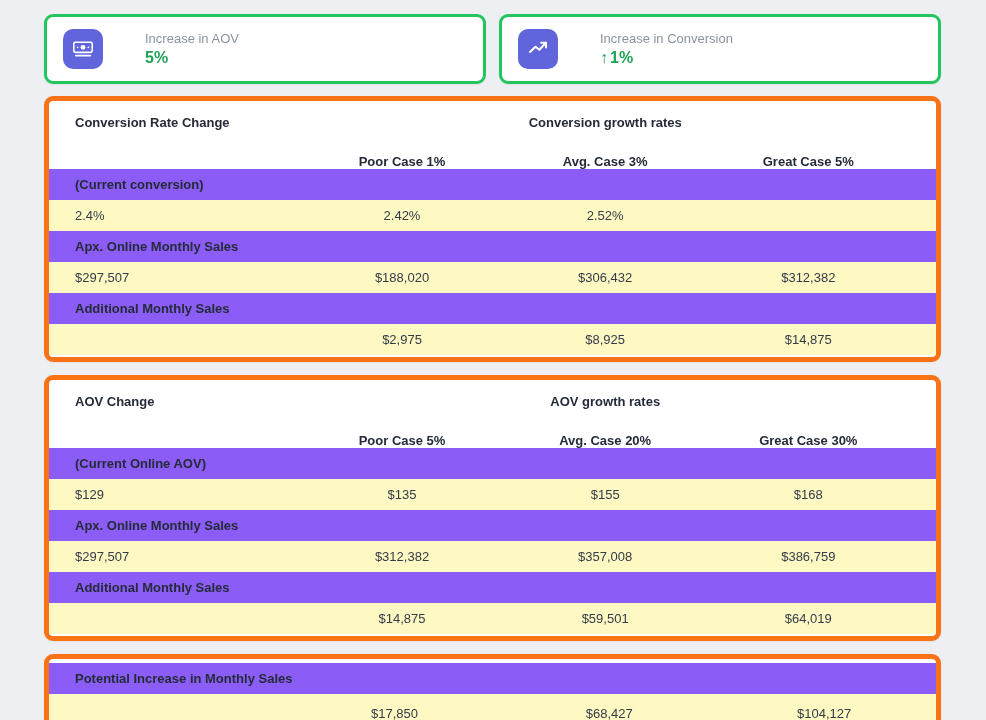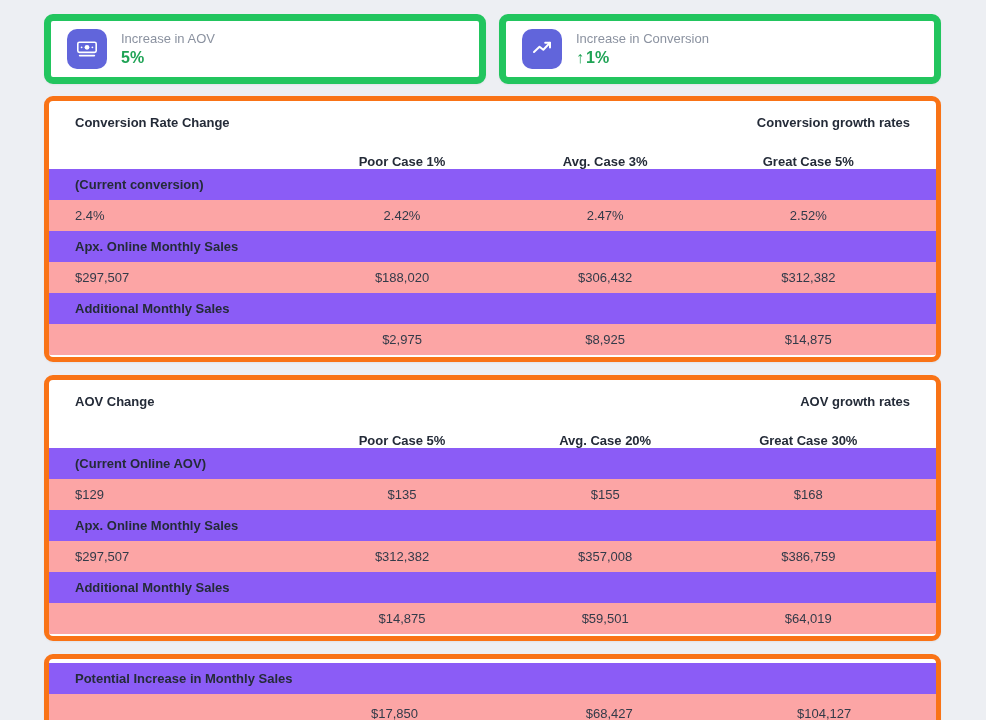--- a/index.html
+++ b/index.html
@@ -9,27 +9,28 @@
     font-family: "Liberation Sans", sans-serif;
     color: #2b3342;
   }
   .page { padding: 14px 45px 0 44px; }
 
   
   .stat-row { display: flex; gap: 13px; margin-bottom: 12px; }
   .stat-card {
     flex: 1;
     background: #ffffff;
-    border: 7px solid #22c55e;
+    border: 3px solid #22c55e;
     border-radius: 9px;
     box-shadow: 0 1px 2px rgba(16,24,40,.05);
     height: 70px;
     display: flex;
     align-items: center;
     padding: 0 16px;
+    gap: 28px;
   }
   .stat-icon {
     width: 40px; height: 40px;
     background: #6165db;
     border-radius: 10px;
     display: flex; align-items: center; justify-content: center;
     margin-right: 14px;
     flex: 0 0 auto;
   }
   .stat-label { font-size: 13px; color: #8b92a0; margin-bottom: 3px; }
@@ -42,27 +43,27 @@
     border: 5px solid #f97316;
     border-radius: 9px;
     box-shadow: 0 1px 2px rgba(16,24,40,.05);
     overflow: hidden;
     padding: 4px 0 2px 0;
     margin-bottom: 13px;
   }
   .row { display: flex; align-items: center; padding: 0 26px; }
   .c1 { width: 27%; text-align: left; font-size: 13px; }
   .c  { width: 24.33%; text-align: center; font-size: 13px; }
-  .cgroup { width: 73%; text-align: right; font-size: 13px; }
+  .cgroup { width: 73%; text-align: center; font-size: 13px; }
   .bold { font-weight: 700; color: #242b38; }
   .val { font-weight: 400; color: #333b49; }
   .header-row { height: 34px; }
   .subheader-row { height: 30px; align-items: flex-end; }
   .label-row { height: 31px; background: #8b5cf6; }
-  .data-row { height: 31px; background: #fca5a5; }
+  .data-row { height: 31px; background: #fef9c3; }
   .summary-card .data-row { height: 38px; gap: 43px; }
 </style>
 </head>
 <body>
 
 <div class="page">
 
   <div class="stat-row">
     <div class="stat-card">
       <div class="stat-icon">
@@ -105,21 +106,20 @@
       <div class="c bold">Avg. Case 3%</div>
       <div class="c bold">Great Case 5%</div>
     </div>
 
     <div class="row label-row">
       <div class="c1 bold">(Current conversion)</div>
     </div>
     <div class="row data-row">
       <div class="c1 val">2.4%</div>
       <div class="c val">2.42%</div>
-      <div class="c val">2.47%</div>
       <div class="c val">2.52%</div>
     </div>
 
     <div class="row label-row">
       <div class="c1 bold">Apx. Online Monthly Sales</div>
     </div>
     <div class="row data-row">
       <div class="c1 val">$297,507</div>
       <div class="c val">$188,020</div>
       <div class="c val">$306,432</div>

